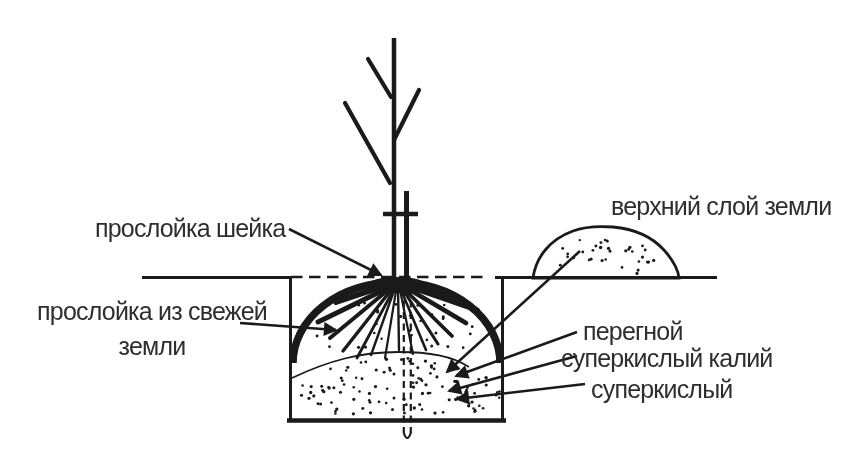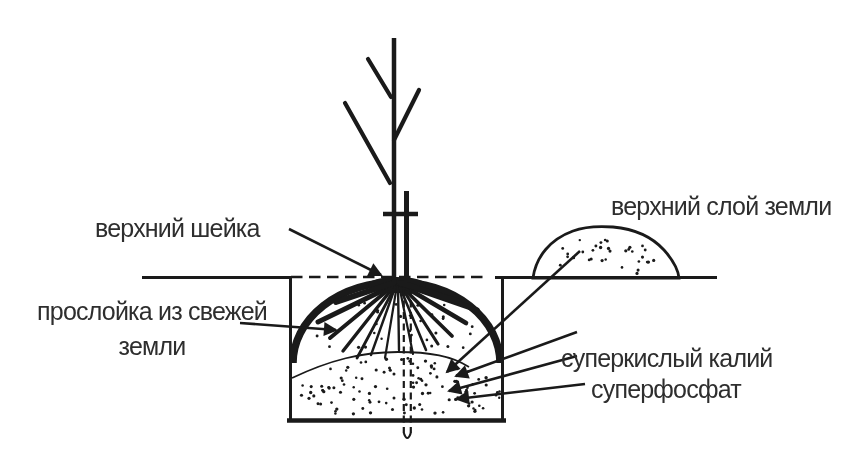--- a/index.html
+++ b/index.html
@@ -278,23 +278,24 @@
     </g>
 
     <line x1="289" y1="229" x2="381" y2="275" class="arrow"></line>
     <line x1="240" y1="323" x2="336" y2="330" class="arrow"></line>
     <line x1="580" y1="251" x2="447" y2="372" class="arrow"></line>
     <line x1="577" y1="332" x2="456" y2="376" class="arrow"></line>
     <line x1="577" y1="356" x2="449" y2="391" class="arrow"></line>
     <line x1="585" y1="384" x2="457" y2="399" class="arrow"></line>
   </svg>
 
-  <div class="lbl" style="left:95px;top:211px;">верхний шейка</div>
+  <div class="lbl" style="left:95px;top:211px;">прослойка шейка</div>
 
   <div class="lbl" style="left:611px;top:189px;text-align:right;">верхний слой земли</div>
 
   <div class="lbl wrap" style="left:18px;top:294px;text-align:center;">прослойка из свежей земли</div>
 
+  <div class="lbl" style="left:583px;top:314px;">перегной</div>
 
   <div class="lbl" style="left:561px;top:341px;">суперкислый калий</div>
 
-  <div class="lbl" style="left:591px;top:372px;">суперфосфат</div>
+  <div class="lbl" style="left:591px;top:372px;">суперкислый</div>
 </div>
 
 </body></html>

